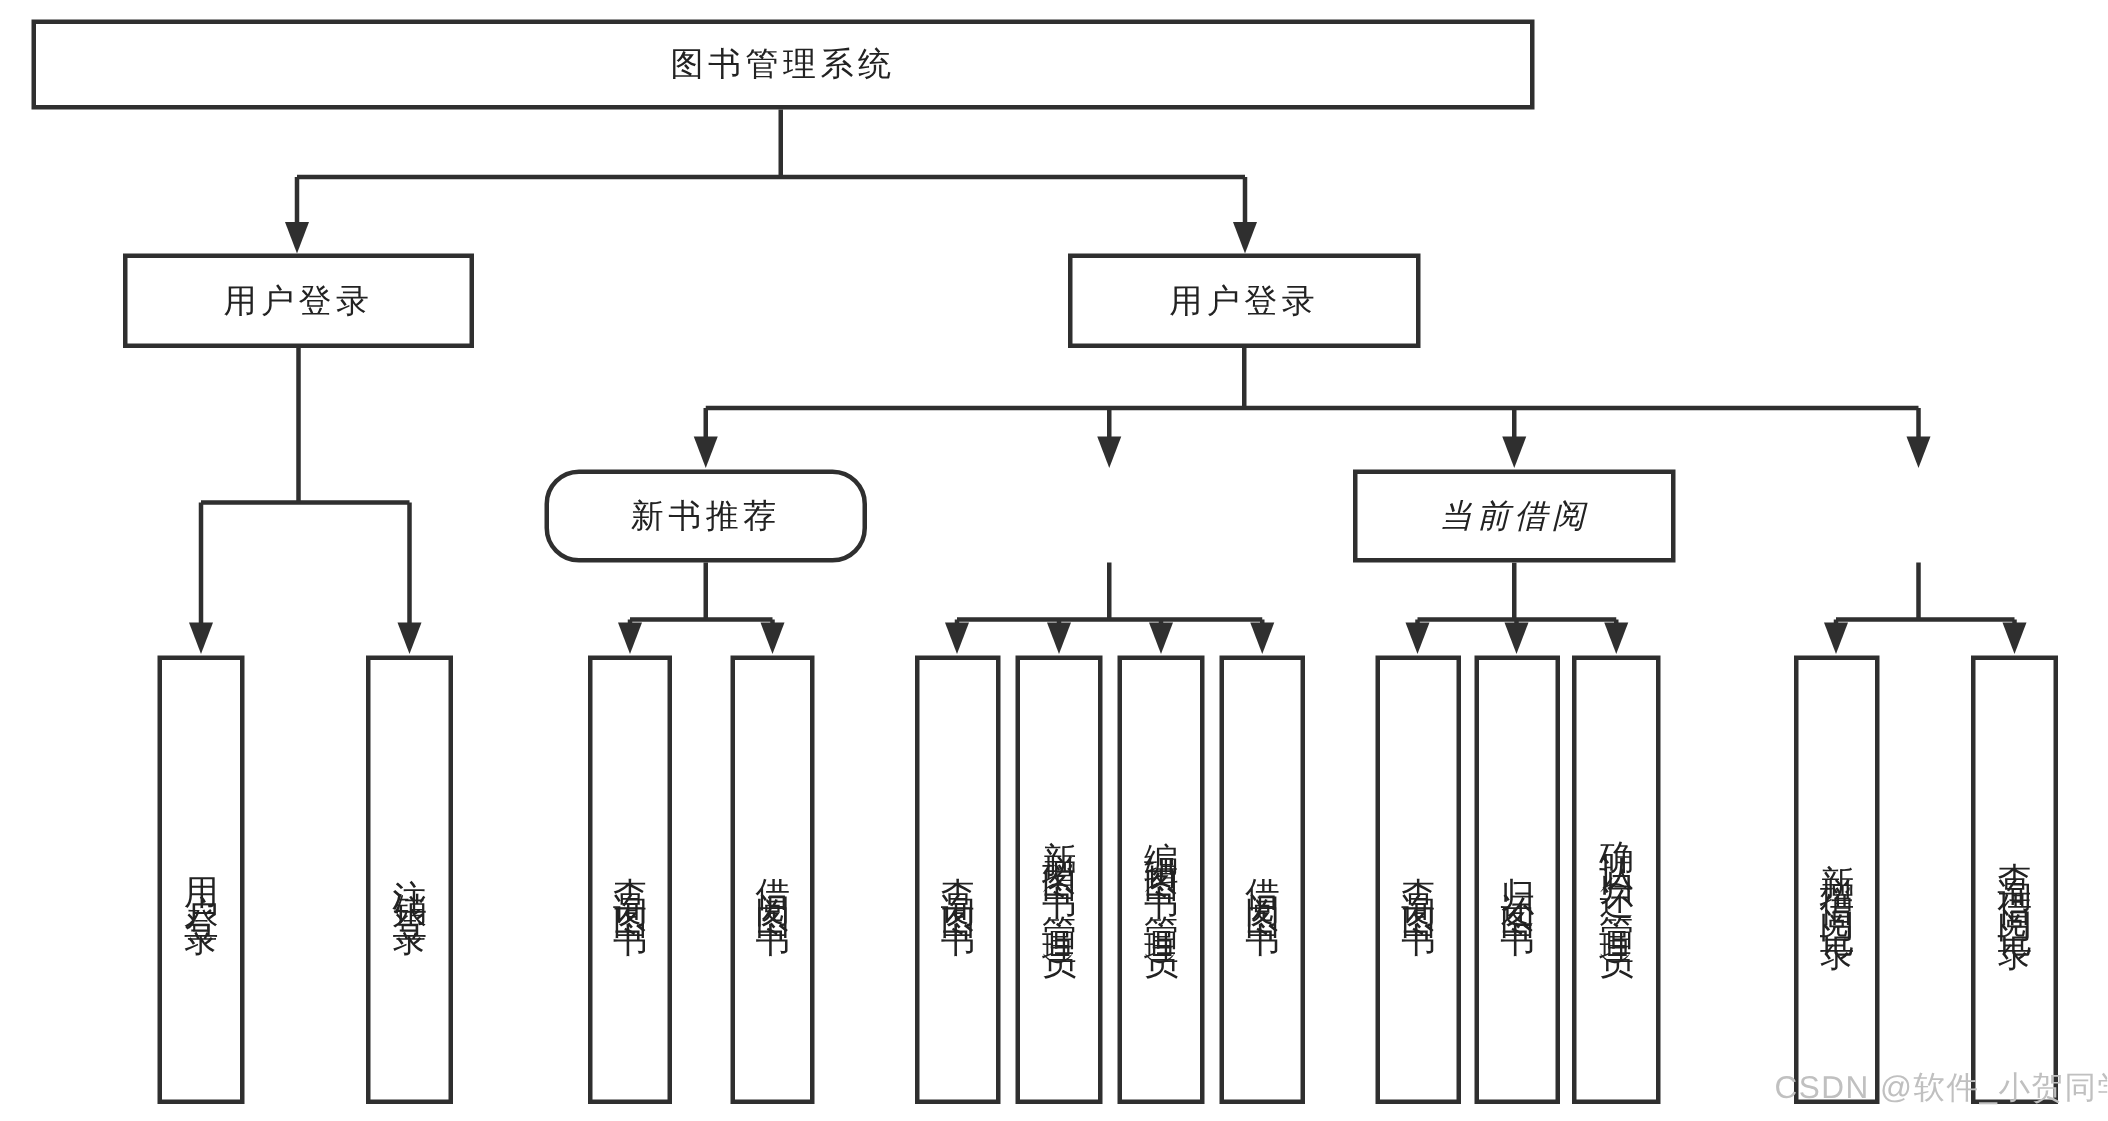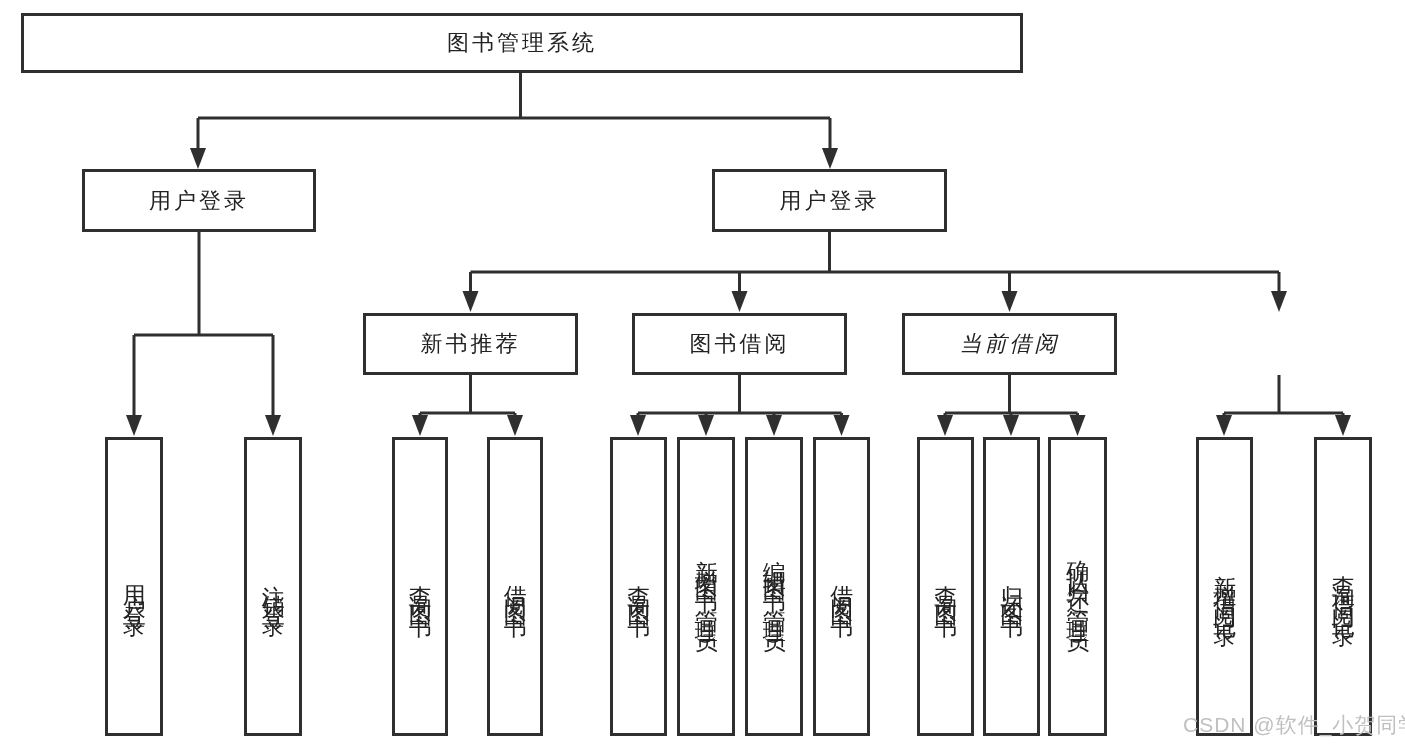--- a/index.html
+++ b/index.html
@@ -102,25 +102,22 @@
     <span class="hlabel">图书管理系统</span>
   </div>
 
   <div class="box" style="left:82px; top:169px; width:234px; height:63px;">
     <span class="hlabel">用户登录</span>
   </div>
   <div class="box" style="left:712px; top:169px; width:235px; height:63px;">
     <span class="hlabel">用户登录</span>
   </div>
 
-  <div class="box" style="left:363px; top:313px; width:215px; height:62px;">
+  <div class="box" style="left:363px; top:313px; width:215px; height:62px;border-radius:23px;">
     <span class="hlabel">新书推荐</span>
-  </div>
-  <div class="box" style="left:632px; top:313px; width:215px; height:62px;">
-    <span class="hlabel">图书借阅</span>
   </div>
   <div class="box" style="left:902px; top:313px; width:215px; height:62px;font-style:italic;">
     <span class="hlabel">当前借阅</span>
   </div>
 
   <div class="box" style="left:105px; top:437px; width:58px; height:299px;">
     <span class="vlabel">用户登录</span>
   </div>
   <div class="box" style="left:244px; top:437px; width:58px; height:299px;">
     <span class="vlabel">注销登录</span>

